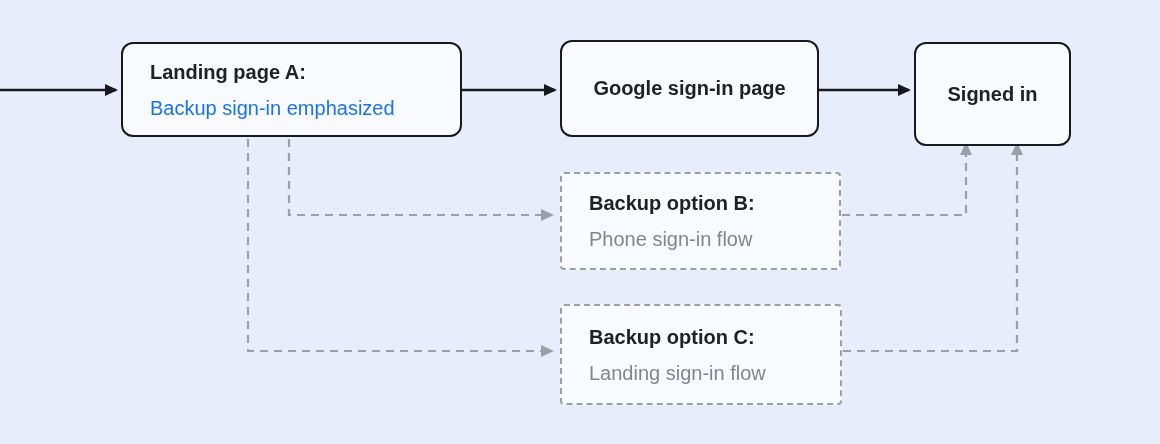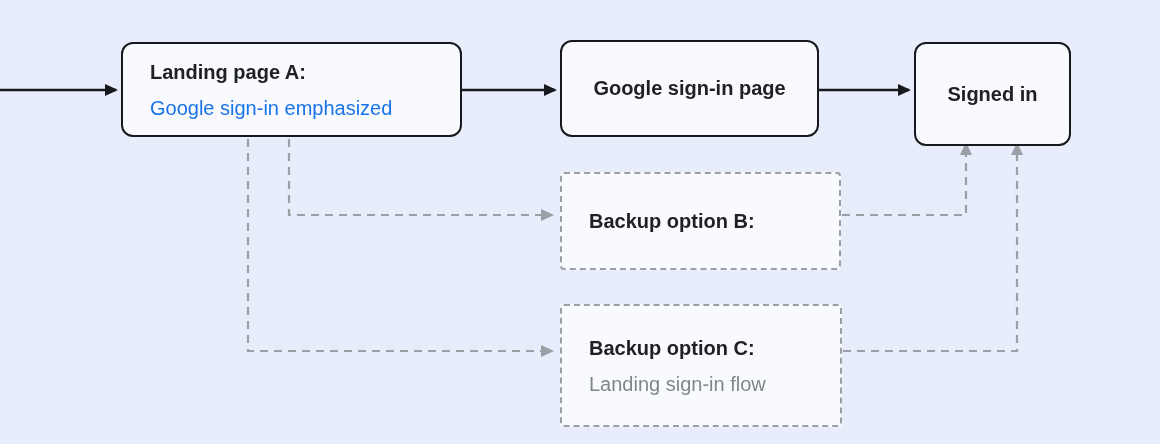--- a/index.html
+++ b/index.html
@@ -67,33 +67,34 @@
     <path d="M819,90 L909,90" stroke="#17191d" stroke-width="2.5" fill="none" marker-end="url(#arrow-black)"></path>
 
     <path d="M289,139 L289,215 L552,215" stroke="#9aa0a6" stroke-width="2.2" fill="none" stroke-dasharray="8 6" marker-end="url(#arrow-gray)"></path>
     <path d="M248,139 L248,351 L552,351" stroke="#9aa0a6" stroke-width="2.2" fill="none" stroke-dasharray="8 6" marker-end="url(#arrow-gray)"></path>
     <path d="M842,215 L966,215 L966,144" stroke="#9aa0a6" stroke-width="2.2" fill="none" stroke-dasharray="8 6" marker-end="url(#arrow-gray)"></path>
     <path d="M843,351 L1017,351 L1017,144" stroke="#9aa0a6" stroke-width="2.2" fill="none" stroke-dasharray="8 6" marker-end="url(#arrow-gray)"></path>
   </svg>
 
   <div class="node leftpad" style="left:121px;top:42px;width:341px;height:95px;">
     <div class="node-title">Landing page A:</div>
-    <div class="node-sub sub-blue">Google sign-in emphasized</div>
+    <div class="node-sub sub-blue">Backup sign-in emphasized</div>
   </div>
 
   <div class="node centered" style="left:560px;top:40px;width:259px;height:97px;">
     <div class="single-label">Google sign-in page</div>
   </div>
 
   <div class="node centered" style="left:914px;top:42px;width:157px;height:104px;">
     <div class="single-label">Signed in</div>
   </div>
 
   <div class="node dashed leftpad" style="left:560px;top:172px;width:281px;height:98px;">
     <div class="node-title">Backup option B:</div>
+    <div class="node-sub sub-gray">Phone sign-in flow</div>
   </div>
 
-  <div class="node dashed leftpad" style="left:560px;top:304px;width:282px;height:123px;">
+  <div class="node dashed leftpad" style="left:560px;top:304px;width:282px;height:101px;">
     <div class="node-title">Backup option C:</div>
     <div class="node-sub sub-gray">Landing sign-in flow</div>
   </div>
 
 </div>
 
 </body></html>

